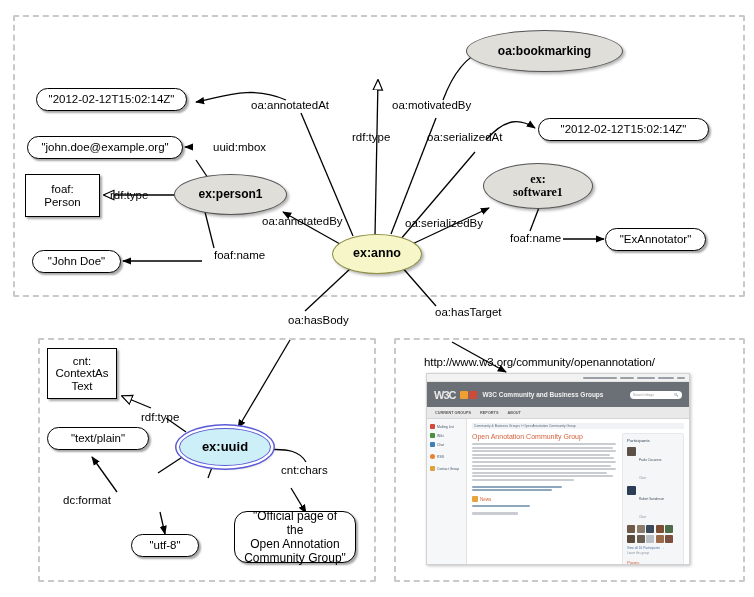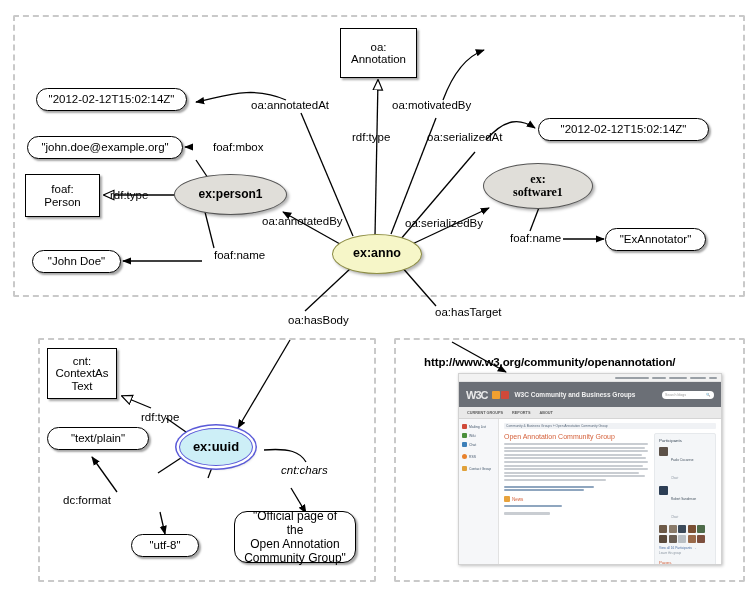--- a/index.html
+++ b/index.html
@@ -31,21 +31,21 @@
   .ell-uuid{background:#cdeff7;border:1.8px solid #5a5ad8;border-radius:50%;
        box-shadow:0 0 0 2.5px #fff,0 0 0 4px #5a5ad8,2px 3px 3px rgba(0,0,0,.25);
        font-size:13px;font-weight:bold;color:#000;}
 
   
   .elabel{position:absolute;font-size:11.5px;color:#000;white-space:nowrap;
           text-align:center;line-height:1.1;}
   .elabel.wrap{white-space:normal;}
 
   
-  .urlcap{position:absolute;font-size:11.5px;font-weight:bold;color:#000;
+  .urlcap{position:absolute;font-size:11.5px;font-weight:normal;color:#000;
           letter-spacing:-.1px;white-space:nowrap;}
 
   
   .thumb{position:absolute;background:#fff;border:1px solid #d2d2d2;
          overflow:hidden;box-shadow:1px 1px 3px rgba(0,0,0,.25);}
   .tb-topbar{height:7px;background:#f2f2f2;border-bottom:1px solid #e3e3e3;
              display:flex;justify-content:flex-end;align-items:center;gap:3px;
              padding-right:4px;}
   .tb-tiny{height:2px;background:#9aa0a6;border-radius:1px;}
   .tb-head{height:25px;background:#6b6f76;display:flex;align-items:center;
@@ -150,23 +150,22 @@
       <path d="M117,492 L92,457" marker-end="url(#arrow)"></path>
 
       <path d="M214,462 L208,478"></path>
       <path d="M160,512 L165,534" marker-end="url(#arrow)"></path>
 
       <path d="M264,450 C290,448 300,452 306,462"></path>
       <path d="M291,488 L306,513" marker-end="url(#arrow)"></path>
     </g>
   </svg>
 
-  <div class="node rect" style="left:340px;top:28px;width:77px;height:50px;white-space:pre-line;">oa:
-Annotation</div>
-
+
+  <div class="node ell" style="left:466px;top:30px;width:157px;height:42px;">oa:bookmarking</div>
 
   <div class="node lit" style="left:36px;top:88px;width:151px;height:23px;">"2012-02-12T15:02:14Z"</div>
 
   <div class="node lit" style="left:538px;top:118px;width:171px;height:23px;">"2012-02-12T15:02:14Z"</div>
 
   <div class="node lit" style="left:27px;top:136px;width:156px;height:23px;">"john.doe@example.org"</div>
 
   <div class="node rect" style="left:25px;top:174px;width:75px;height:43px;white-space:pre-line;">foaf:
 Person</div>
 
@@ -180,47 +179,47 @@
   <div class="node lit" style="left:605px;top:228px;width:101px;height:23px;">"ExAnnotator"</div>
 
   <div class="node rect" style="left:47px;top:348px;width:70px;height:51px;white-space:pre-line;">cnt:
 ContextAs
 Text</div>
 
   <div class="node ell-anno" style="left:332px;top:234px;width:90px;height:40px;">ex:anno</div>
 
   <div class="node lit" style="left:47px;top:427px;width:102px;height:23px;">"text/plain"</div>
 
-  <div class="node ell-uuid" style="left:179px;top:428px;width:74px;height:38px;">ex:uuid</div>
+  <div class="node ell-uuid" style="left:179px;top:428px;width:92px;height:38px;">ex:uuid</div>
 
   <div class="node lit" style="left:131px;top:534px;width:68px;height:23px;">"utf-8"</div>
 
   <div class="node lit-multi" style="left:234px;top:511px;width:122px;height:52px;white-space:pre-line;">"Official page of the
 Open Annotation
 Community Group"</div>
 
   <div class="elabel" style="left:251px;top:99px;">oa:annotatedAt</div>
   <div class="elabel" style="left:392px;top:99px;">oa:motivatedBy</div>
   <div class="elabel" style="left:352px;top:131px;">rdf:type</div>
   <div class="elabel" style="left:427px;top:131px;">oa:serializedAt</div>
-  <div class="elabel" style="left:213px;top:141px;">foaf:mbox</div>
+  <div class="elabel" style="left:213px;top:141px;">uuid:mbox</div>
   <div class="elabel" style="left:110px;top:189px;">rdf:type</div>
   <div class="elabel" style="left:262px;top:215px;">oa:annotatedBy</div>
   <div class="elabel" style="left:405px;top:217px;">oa:serializedBy</div>
   <div class="elabel" style="left:214px;top:249px;">foaf:name</div>
   <div class="elabel" style="left:510px;top:232px;">foaf:name</div>
   <div class="elabel" style="left:288px;top:314px;">oa:hasBody</div>
   <div class="elabel" style="left:435px;top:306px;">oa:hasTarget</div>
   <div class="elabel" style="left:141px;top:411px;">rdf:type</div>
   <div class="elabel" style="left:63px;top:494px;">dc:format</div>
-  <div class="elabel" style="left:281px;top:464px;font-style:italic;">cnt:chars</div>
+  <div class="elabel" style="left:281px;top:464px;">cnt:chars</div>
 
   <div class="urlcap" style="left:424px;top:356px;">http://www.w3.org/community/openannotation/</div>
 
-  <div class="thumb" style="left:426px;top:373px;width:262px;height:190px;margin-left:32px;">
+  <div class="thumb" style="left:426px;top:373px;width:262px;height:190px;">
     <div class="tb-topbar">
       <div class="tb-tiny" style="width:34px;"></div>
       <div class="tb-tiny" style="width:14px;"></div>
       <div class="tb-tiny" style="width:18px;"></div>
       <div class="tb-tiny" style="width:16px;"></div>
       <div class="tb-tiny" style="width:8px;"></div>
     </div>
     <div class="tb-head">
       <div class="tb-logo">W3C</div>
       <div style="display:flex;gap:1px;">

